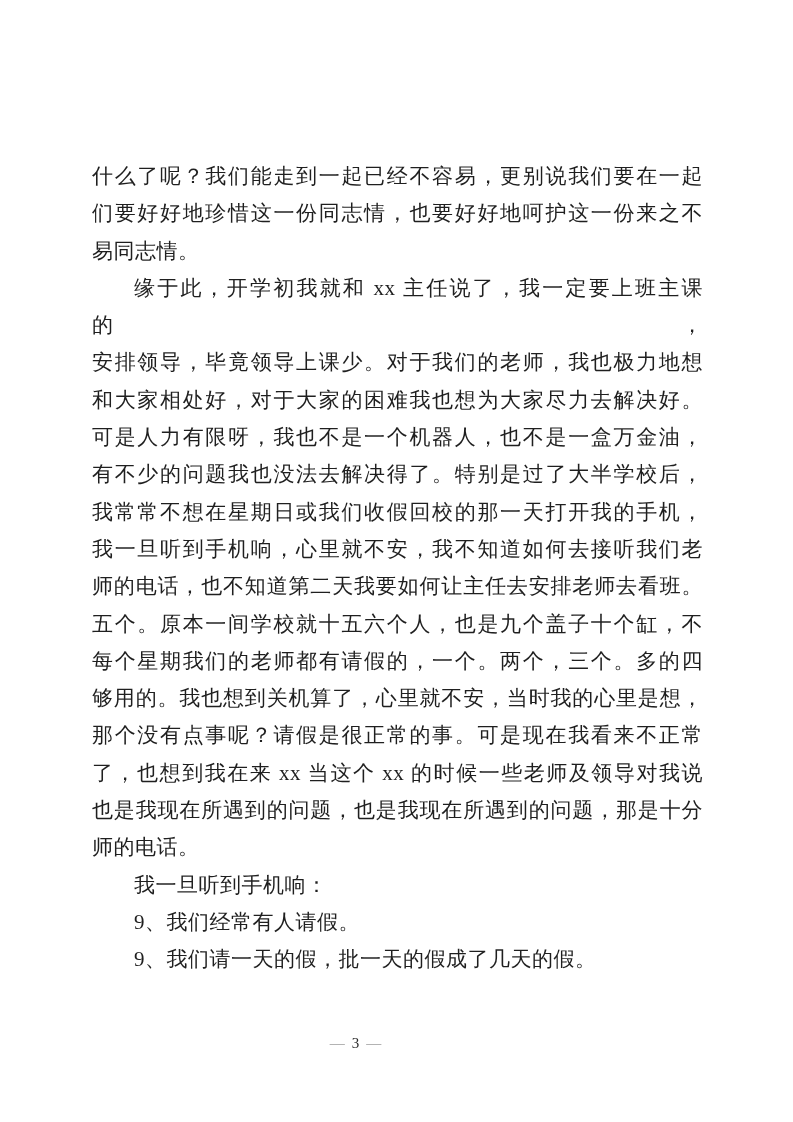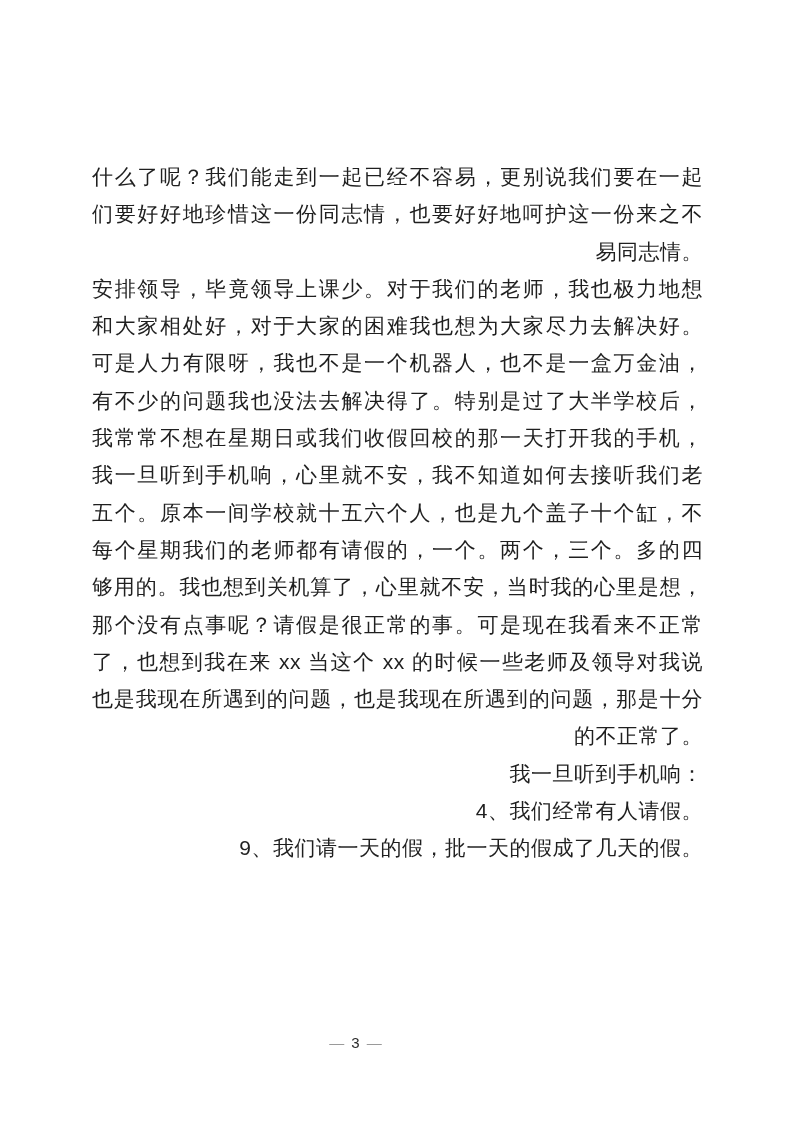--- a/index.html
+++ b/index.html
@@ -6,39 +6,39 @@
     margin: 0;
     padding: 0;
     background: #ffffff;
   }
   .page {
     position: relative;
     width: 711px;
     height: 1122px;
     background: #ffffff;
     overflow: hidden;
-    font-family: Liberation Sans, sans-serif;
+    font-family: Liberation Serif, serif;
     color: #1f1f1f;
   }
   .content {
     position: absolute;
     left: 92px;
     top: 158px;
     width: 611px;
   }
   .para {
     margin: 0;
     padding: 0;
   }
   .line {
     font-size: 21px;
     line-height: 37.3px;
     font-weight: 400;
     letter-spacing: 0.5px;
-    text-align: right;
+    text-align: left;
     white-space: normal;
   }
   .line.j {
     text-align: justify;
     text-align-last: justify;
     text-justify: inter-character;
   }
   .line.ind {
     text-indent: 42px;
   }
@@ -63,39 +63,41 @@
 <body>
 
 <div class="page">
   <div class="content">
       <div class="para">
         <div class="line j">什么了呢？我们能走到一起已经不容易，更别说我们要在一起</div>
         <div class="line j">们要好好地珍惜这一份同志情，也要好好地呵护这一份来之不</div>
         <div class="line">易同志情。</div>
       </div>
       <div class="para">
+        <div class="line j ind">缘于此，开学初我就和 xx 主任说了，我一定要上班主课的，</div>
         <div class="line j">安排领导，毕竟领导上课少。对于我们的老师，我也极力地想</div>
         <div class="line j">和大家相处好，对于大家的困难我也想为大家尽力去解决好。</div>
         <div class="line j">可是人力有限呀，我也不是一个机器人，也不是一盒万金油，</div>
         <div class="line j">有不少的问题我也没法去解决得了。特别是过了大半学校后，</div>
         <div class="line j">我常常不想在星期日或我们收假回校的那一天打开我的手机，</div>
         <div class="line j">我一旦听到手机响，心里就不安，我不知道如何去接听我们老</div>
+        <div class="line j">师的电话，也不知道第二天我要如何让主任去安排老师去看班。</div>
         <div class="line j">五个。原本一间学校就十五六个人，也是九个盖子十个缸，不</div>
         <div class="line j">每个星期我们的老师都有请假的，一个。两个，三个。多的四</div>
         <div class="line j">够用的。我也想到关机算了，心里就不安，当时我的心里是想，</div>
         <div class="line j">那个没有点事呢？请假是很正常的事。可是现在我看来不正常</div>
         <div class="line j">了，也想到我在来 xx 当这个 xx 的时候一些老师及领导对我说</div>
         <div class="line j">也是我现在所遇到的问题，也是我现在所遇到的问题，那是十分</div>
-        <div class="line">的不正常了。</div>
+        <div class="line">师的电话。</div>
       </div>
       <div class="para">
         <div class="line ind">我一旦听到手机响：</div>
       </div>
       <div class="para">
-        <div class="line ind">4、我们经常有人请假。</div>
+        <div class="line ind">9、我们经常有人请假。</div>
       </div>
       <div class="para">
         <div class="line ind">9、我们请一天的假，批一天的假成了几天的假。</div>
       </div>
     </div>
   <div class="footer">
     <span class="dash">—</span><span class="num">3</span><span class="dash">—</span>
   </div>
 </div>
 

